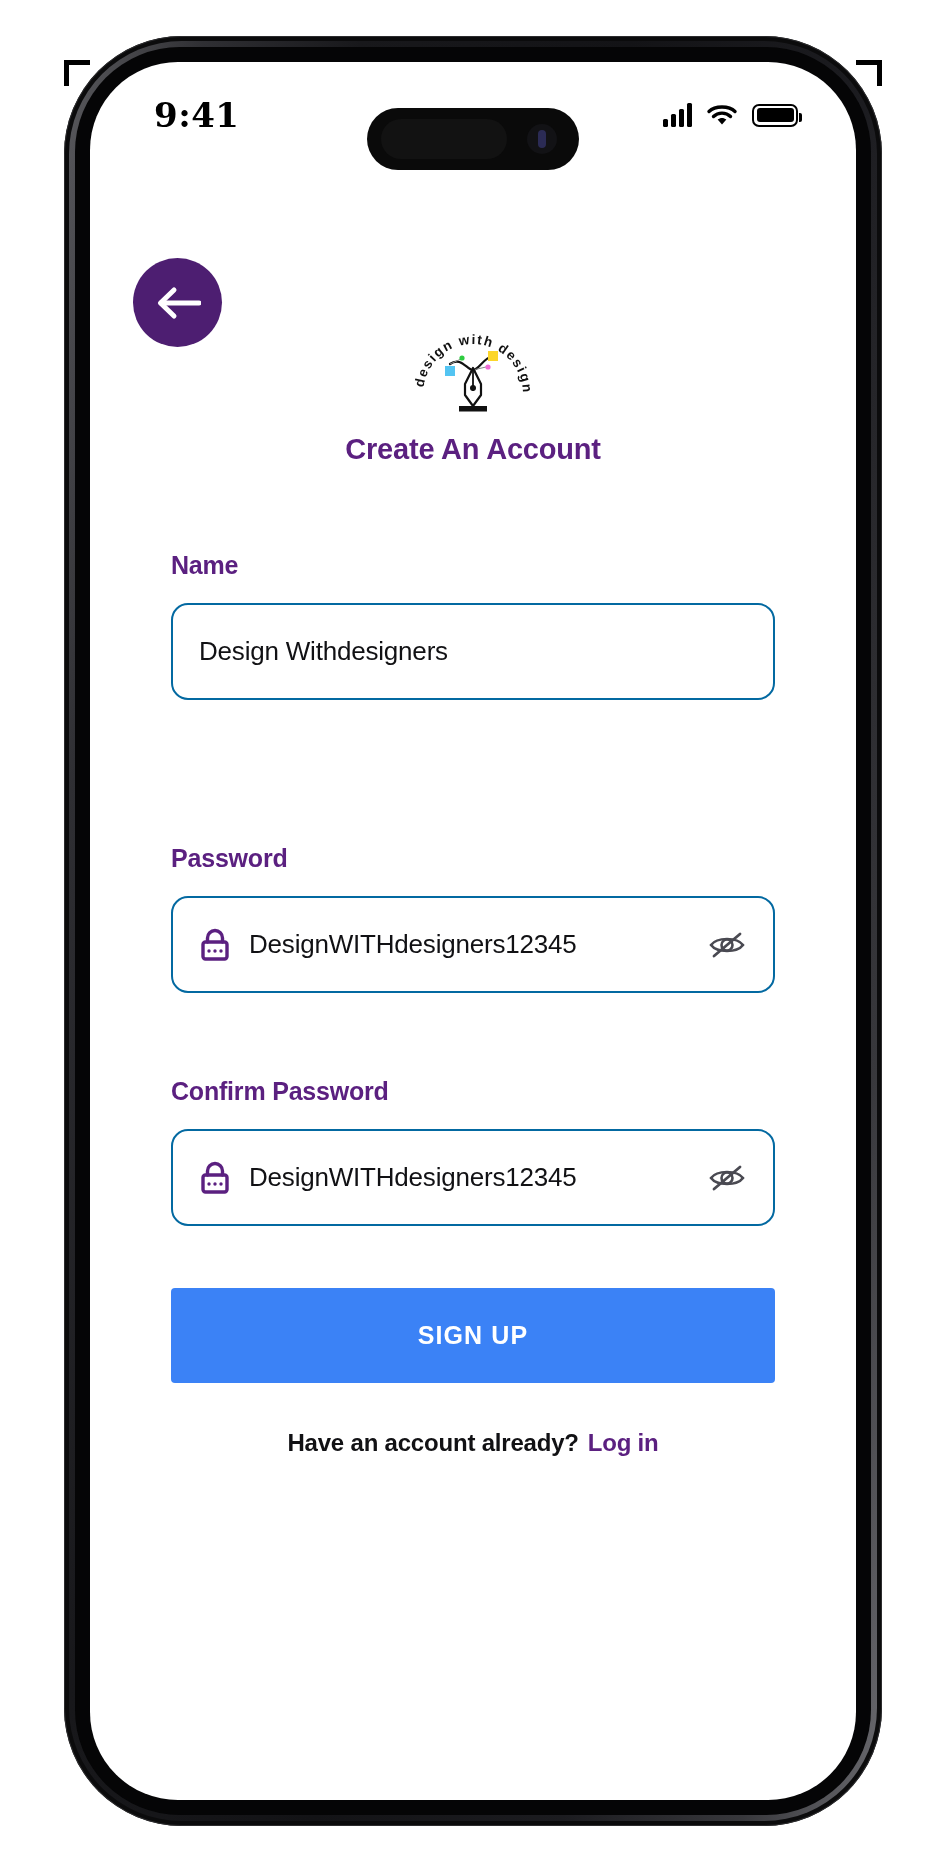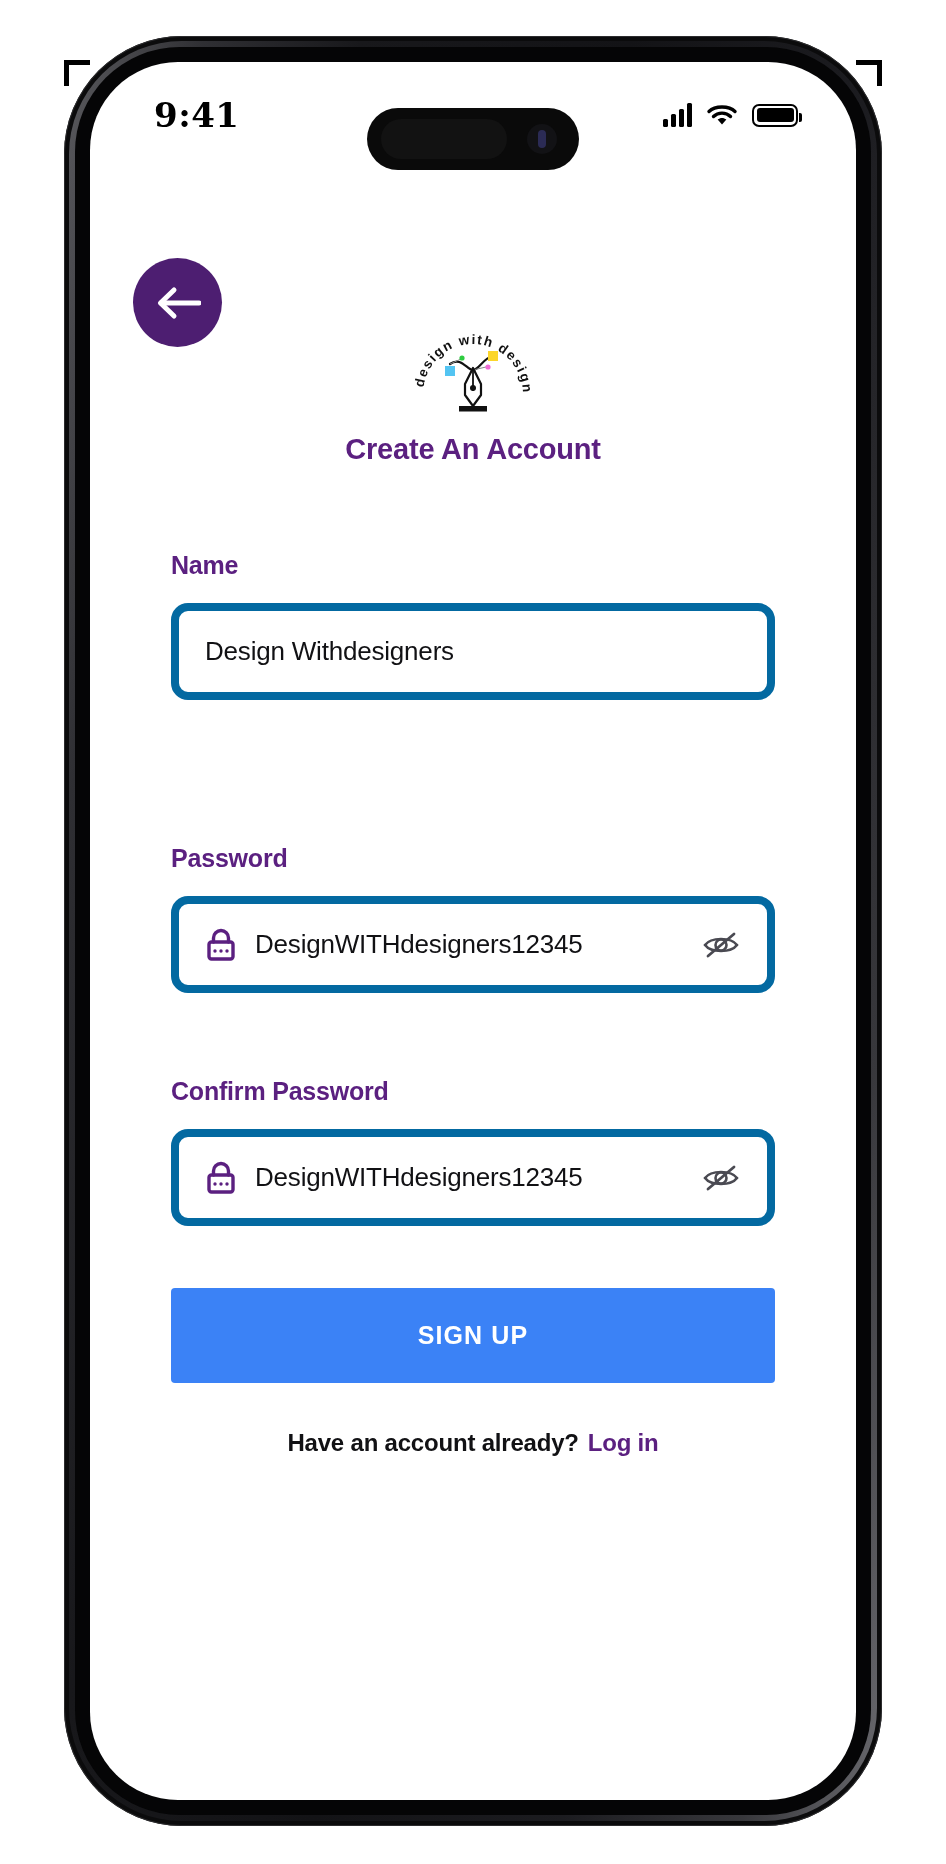--- a/index.html
+++ b/index.html
@@ -123,21 +123,21 @@
 
   .field{ margin-bottom:0; }
   .field-label{
     font-size:25px; font-weight:700; color:#5B2080;
     letter-spacing:-.2px;
     margin-top:28px;
   }
   .input-box{
     margin-top:23px;
     height:97px;
-    border:8px solid #0369a1;
+    border:2px solid #0369a1;
     border-radius:17px;
     display:flex; align-items:center;
     padding:0 26px;
     background:#fff;
     cursor:text;
   }
   .input-box .lead-icon{ flex:0 0 auto; margin-right:18px; display:flex; }
   .input-val{
     flex:1 1 auto;
     font-size:26px; color:#111114; letter-spacing:-.2px;

